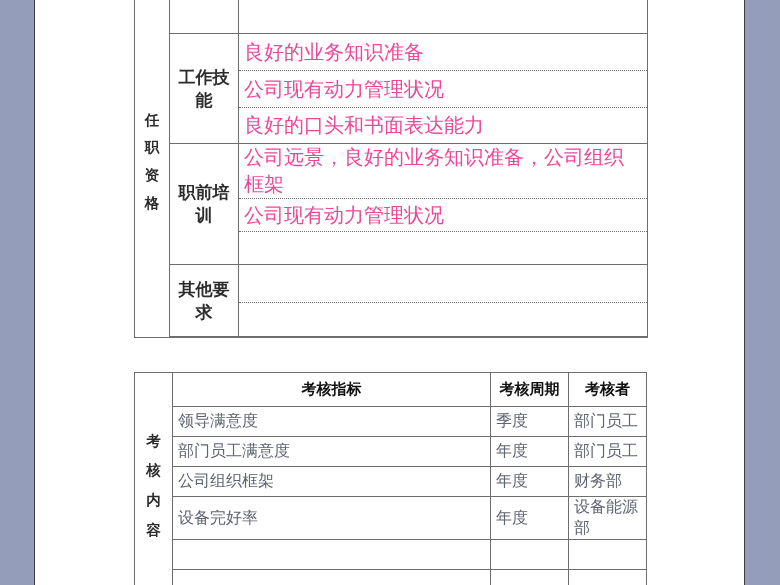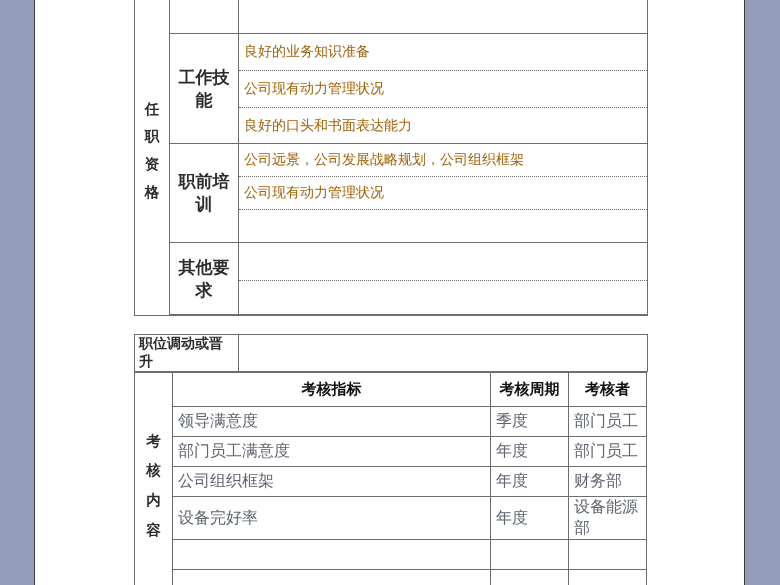--- a/index.html
+++ b/index.html
@@ -62,21 +62,21 @@
     line-height: 1.9;
     padding: 0 !important;
   }
   .c-vert span { display: block; }
   .c-label {
     width: 69px;
     text-align: center;
     font-weight: bold;
     font-size: 17px;
   }
-  .c-body { font-size: 14px; color: #a16207; }
+  .c-body { font-size: 20px; color: #ec4899; }
   .dot-top { border-top: 1.2px dotted #6d6d6d !important; }
   .no-top { border-top: none !important; }
   .no-bot { border-bottom: none !important; }
   .merged-label {
     font-weight: bold;
     font-size: 14px;
     text-align: left;
     padding-left: 4px !important;
   }
 
@@ -143,21 +143,21 @@
         </tr>
         <tr>
           <td class="c-body dot-top no-bot" style="height:37px">公司现有动力管理状况</td>
         </tr>
         <tr>
           <td class="c-body dot-top" style="height:36px">良好的口头和书面表达能力</td>
         </tr>
 
         <tr>
           <td class="c-label" rowspan="3">职前培训</td>
-          <td class="c-body no-bot" style="height:33px">公司远景，公司发展战略规划，公司组织框架</td>
+          <td class="c-body no-bot" style="height:33px">公司远景，良好的业务知识准备，公司组织框架</td>
         </tr>
         <tr>
           <td class="c-body dot-top no-bot" style="height:33px">公司现有动力管理状况</td>
         </tr>
         <tr>
           <td class="c-body dot-top" style="height:33px"></td>
         </tr>
 
         <tr>
           <td class="c-label" rowspan="2">其他要求</td>
@@ -168,32 +168,20 @@
         </tr>
 
         <tr>
           <td class="c-label no-top" style="height:0"></td>
           <td class="no-top" style="height:0"></td>
         </tr>
 
       </tbody>
     </table>
 
-    <table class="tbl" style="left:99px; top:334px; width:513px;">
-      <colgroup>
-          <col style="width:104px">
-          <col style="width:409px">
-        </colgroup>
-      <tbody>
-        <tr>
-          <td class="merged-label" style="height:37px">职位调动或晋升</td>
-          <td></td>
-        </tr>
-      </tbody>
-    </table>
 
     <table id="tbl-assess" class="tbl">
       <colgroup>
         <col style="width:35px">
           <col style="width:294px">
           <col style="width:72px">
           <col style="width:72px">
       </colgroup>
       <tbody>
         <tr>

